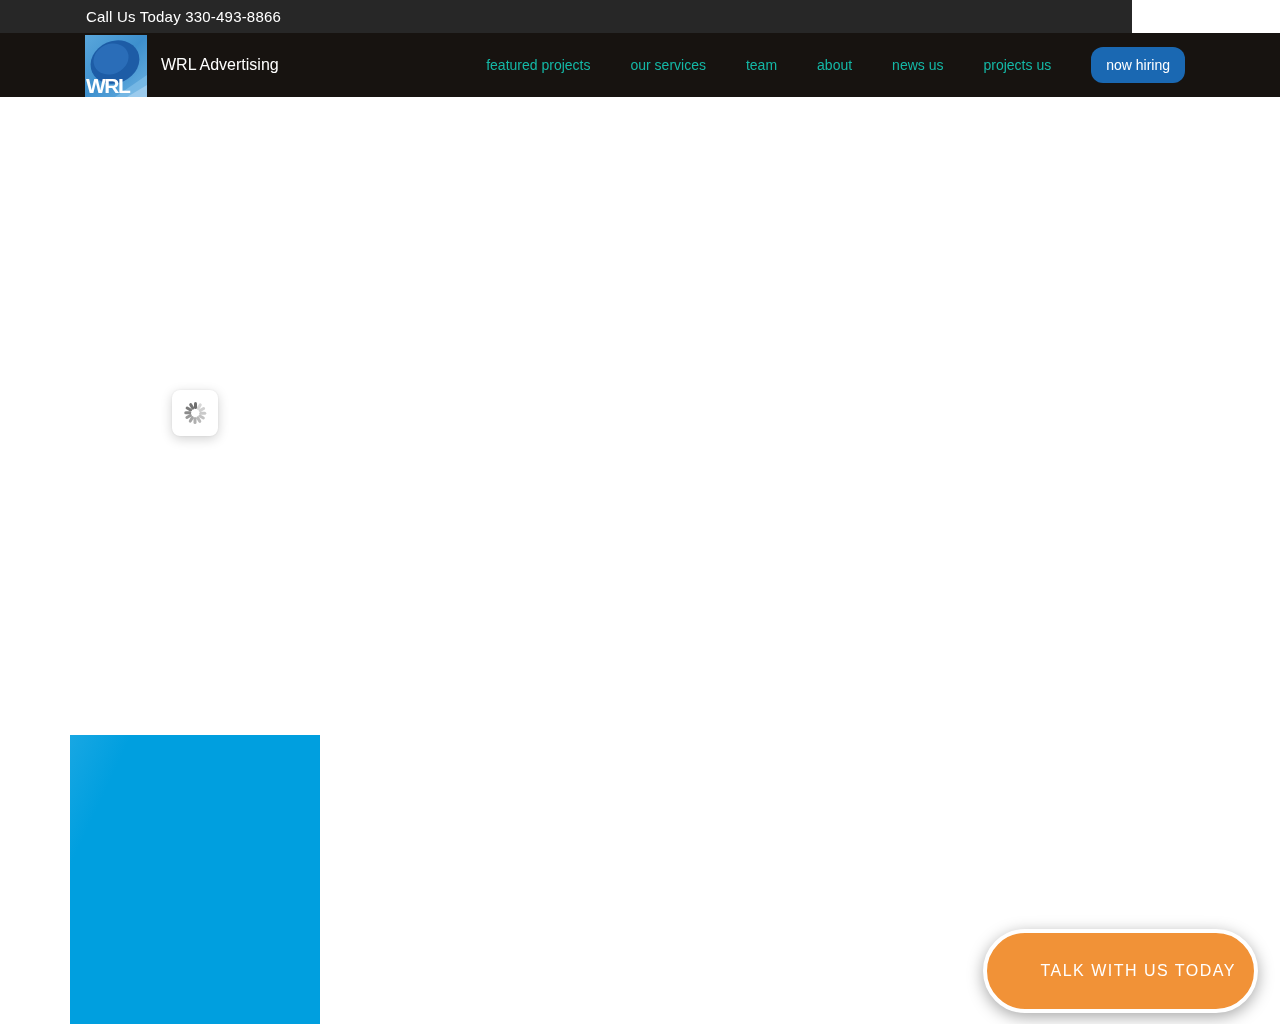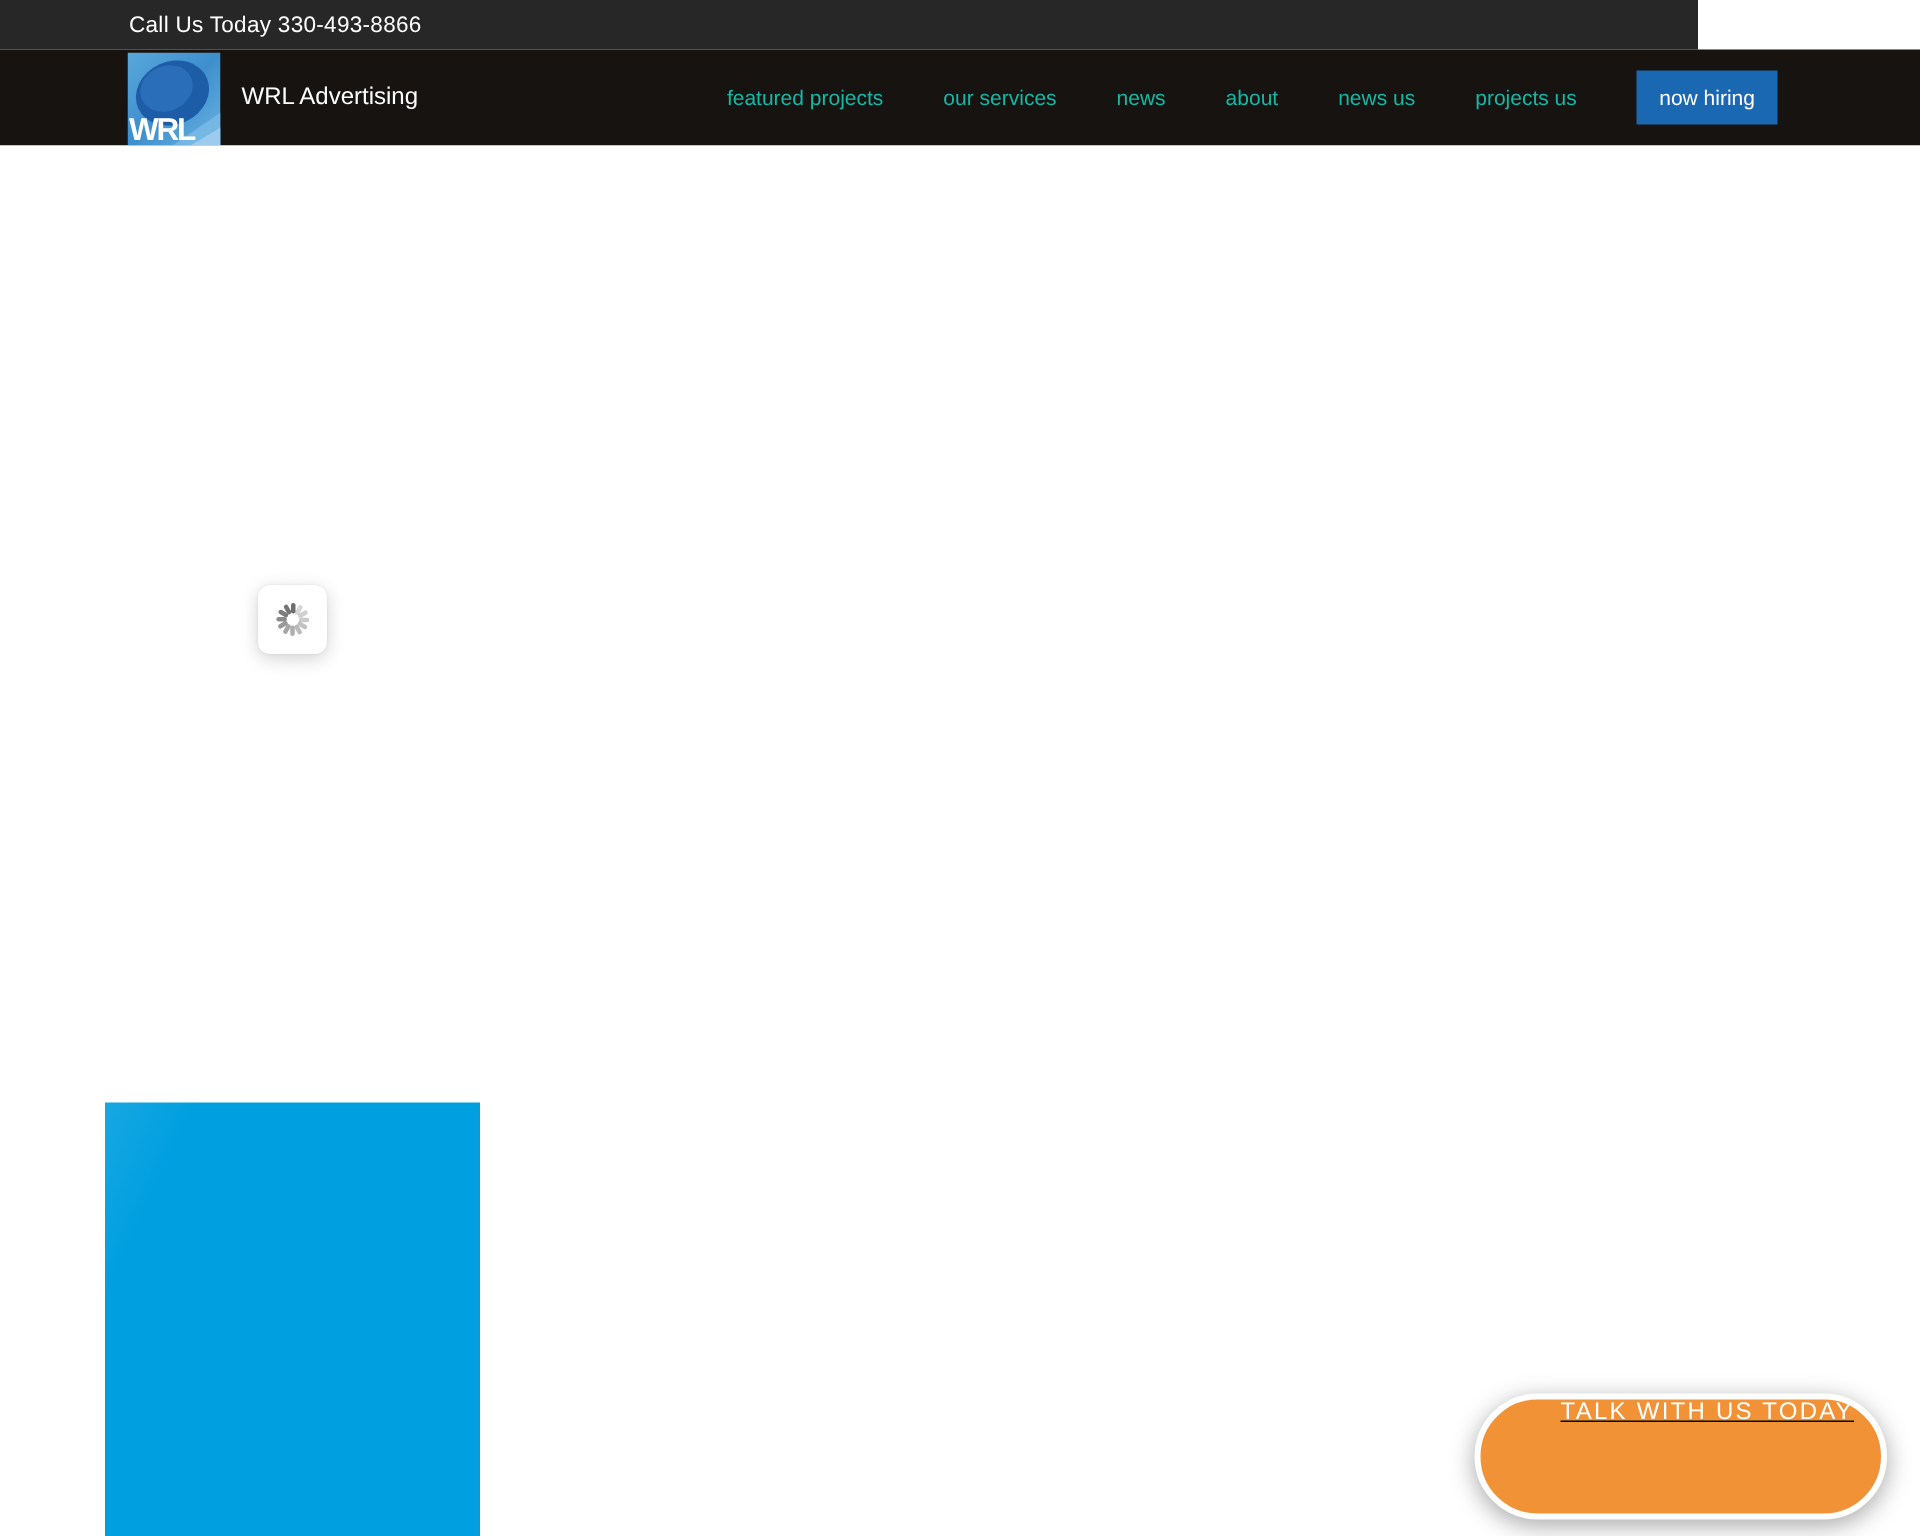--- a/index.html
+++ b/index.html
@@ -31,21 +31,21 @@
   .nav-menu {
     margin-left: auto; margin-right: 95px;
     display: flex; align-items: center; gap: 40px;
   }
   .nav-item {
     color: #14b8a6; font-size: 14px; cursor: pointer; white-space: nowrap;
   }
   .hiring-btn {
     background: #1a68b2; color: #ffffff; font-size: 14px;
     font-family: "Liberation Sans", sans-serif;
-    border: none; border-radius: 0; padding: 10px 15px;
+    border: none; border-radius: 12px; padding: 10px 15px;
     cursor: pointer; white-space: nowrap;
   }
 
   
   .main { position: relative; width: 1280px; height: 927px; background: #ffffff; }
 
   
   .spinner-card {
     position: absolute; left: 172px; top: 293px;
     width: 46px; height: 46px; background: #ffffff; border-radius: 8px;
@@ -76,22 +76,22 @@
   .blue-placeholder {
     position: absolute; left: 70px; top: 638px; width: 250px; height: 289px;
     background: linear-gradient(115deg, #18a7e3 0%, #009fdf 16%, #009fdf 100%);
   }
 
   
   .cta-pill {
     position: absolute; left: 983px; top: 832px; width: 275px; height: 84px;
     background: #f19237; border: 4px solid #ffffff; border-radius: 42px;
     box-shadow: 0 4px 16px rgba(0,0,0,0.35);
-    display: flex; justify-content: flex-end;
-    padding-right: 18px; cursor: pointer; text-decoration: underline;
+    display: flex; align-items: center; justify-content: flex-end;
+    padding-right: 18px; cursor: pointer;
   }
   .cta-pill span {
     color: #ffffff; font-size: 16px; letter-spacing: 1.5px; white-space: nowrap;
   }
 </style>
 </head>
 <body>
 
 <header class="topbar">
   <span class="phone">Call Us Today 330-493-8866</span>
@@ -112,21 +112,21 @@
     <ellipse cx="30" cy="27" rx="25" ry="21" transform="rotate(-24 30 27)" fill="#1d5ca6"></ellipse>
     <ellipse cx="26" cy="24" rx="18" ry="15" transform="rotate(-24 26 24)" fill="#2a6db8"></ellipse>
     <text x="1" y="58" font-family="Liberation Sans, sans-serif" font-size="21" font-weight="bold" fill="#ffffff" letter-spacing="-1.5">WRL</text>
   </svg>
 
   <span class="brand">WRL Advertising</span>
 
   <div class="nav-menu">
     <span class="nav-item">featured projects</span>
     <span class="nav-item">our services</span>
-    <span class="nav-item">news</span>
+    <span class="nav-item">team</span>
     <span class="nav-item">about</span>
     <span class="nav-item">news us</span>
     <span class="nav-item">projects us</span>
     <button class="hiring-btn">now hiring</button>
   </div>
 </nav>
 
 <main class="main">
 
   <div class="spinner-card">

